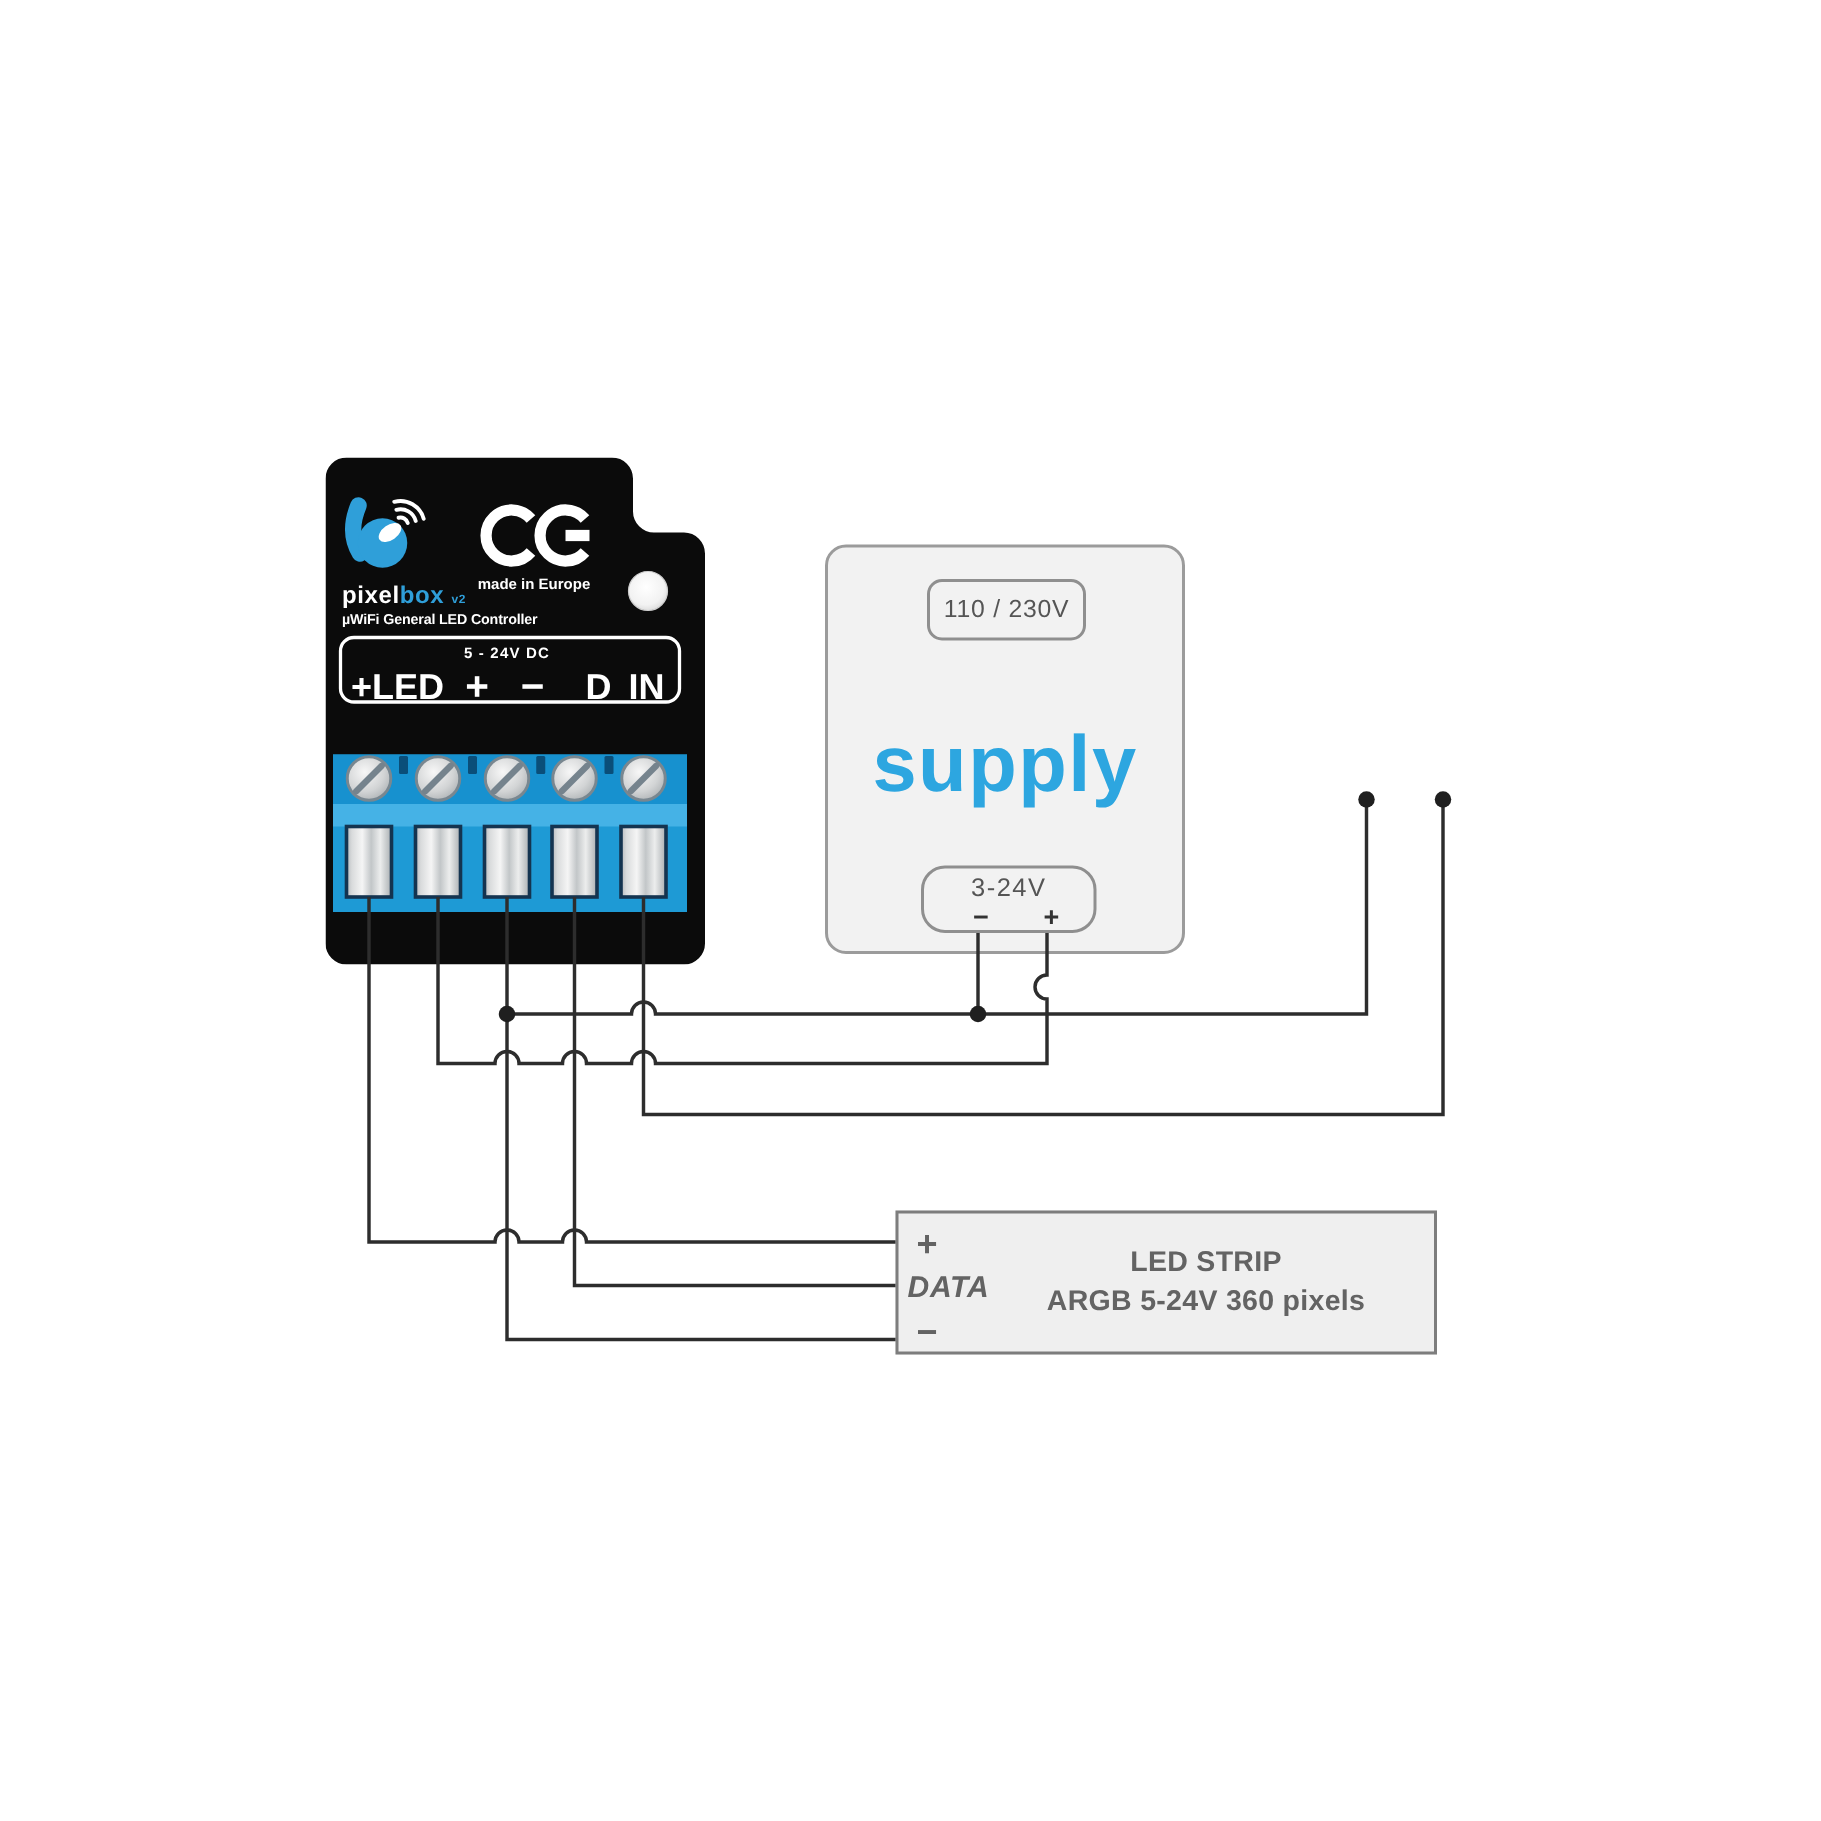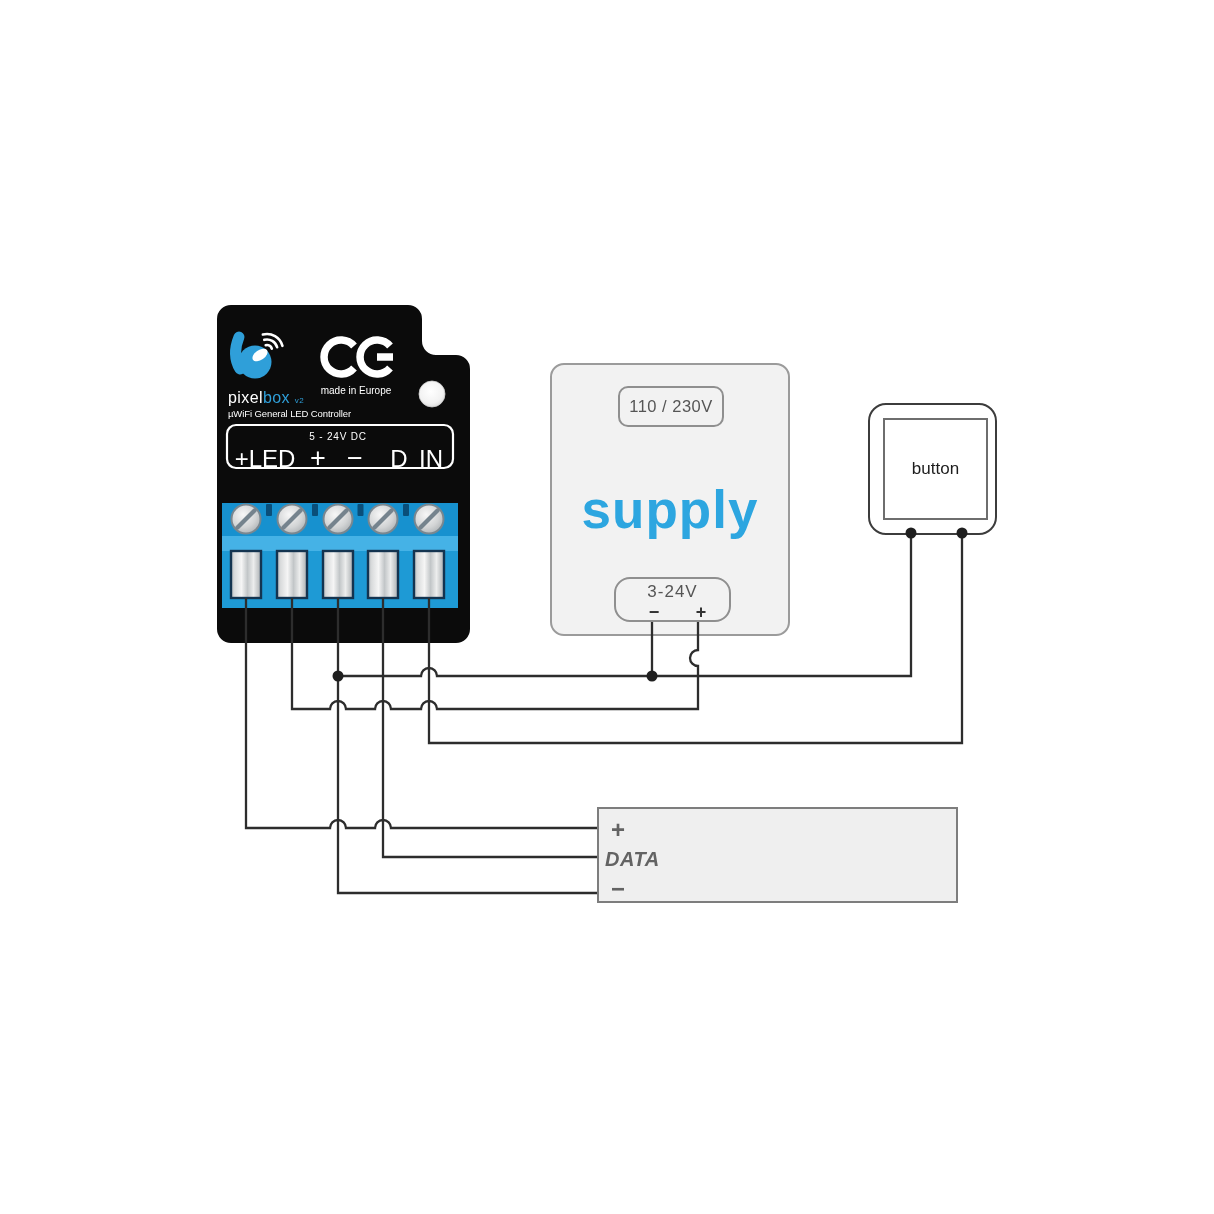--- a/index.html
+++ b/index.html
@@ -7,21 +7,21 @@
          font-family:"Liberation Sans",sans-serif;}
   .abs{position:absolute;}
   .ctr{transform:translate(-50%,-50%);white-space:nowrap;}
 
   
   .title{left:0;top:146px;width:1116px;text-align:center;color:#141414;}
   .title span{display:inline-block;font-size:44px;font-weight:bold;transform:scaleX(0.78);letter-spacing:0px;}
 
   
   .device{left:217px;top:305px;width:253px;height:338px;}
-  .device .txt{position:absolute;color:#fff;font-weight:normal;}
+  .device .txt{position:absolute;color:#fff;font-weight:bold;}
   .brand-line{left:11px;top:85px;font-size:16px;letter-spacing:0.4px;line-height:16px;}
   .brand-px{color:#ffffff;}
   .brand-bx{color:#2f9fd9;}
   .brand-v{color:#2f9fd9;font-size:8px;}
   .subtitle{left:11px;top:103px;font-size:9.5px;letter-spacing:-0.1px;}
   .madein{left:139px;top:85px;font-size:10px;}
   .rating{left:121px;top:131px;font-size:10px;letter-spacing:0.8px;}
   .tlabel{font-size:24px;padding-left:12px;}
   .tlabel.sign{font-size:27px;}
   .t0{left:42px;top:154px;}
@@ -176,28 +176,29 @@
   <div class="abs psu">
     <div class="psu-badge-in">110 / 230V</div>
     <div class="psu-supply">supply</div>
     <div class="psu-badge-out">
       <div class="psu-out-v">3-24V</div>
       <span class="psu-minus ctr">−</span>
       <span class="psu-plus ctr">+</span>
     </div>
   </div>
 
-  <div class="abs btn">
-    <div class="btn-inner">button</div>
-  </div>
 
   <div class="abs strip">
     <span class="strip-plus ctr">+</span>
     <span class="strip-data">DATA</span>
     <span class="strip-minus ctr">−</span>
+    <div class="strip-text">
+      <div class="strip-line">LED STRIP</div>
+      <div class="strip-line">ARGB 5-24V 360 pixels</div>
+    </div>
   </div>
 
   <svg class="abs wires" width="1214" height="1214" viewBox="0 0 1214 1214">
     <g stroke="#2d2d2d" stroke-width="2.3" fill="none">
       <path d="M 246,598 L 246,828 L 330,828 A 8 8 0 0 1 346,828 L 375,828 A 8 8 0 0 1 391,828 L 597,828"></path>
       <path d="M 292,598 L 292,709 L 330,709 A 8 8 0 0 1 346,709 L 375,709 A 8 8 0 0 1 391,709 L 421,709 A 8 8 0 0 1 437,709 L 698,709 L 698,666 A 8 8 0 0 1 698,650 L 698,622"></path>
       <path d="M 338,598 L 338,893 L 597,893"></path>
       <path d="M 383,598 L 383,857 L 597,857"></path>
       <path d="M 429,598 L 429,743 L 962,743 L 962,533"></path>
       <path d="M 338,676 L 421,676 A 8 8 0 0 1 437,676 L 911,676 L 911,533"></path>

